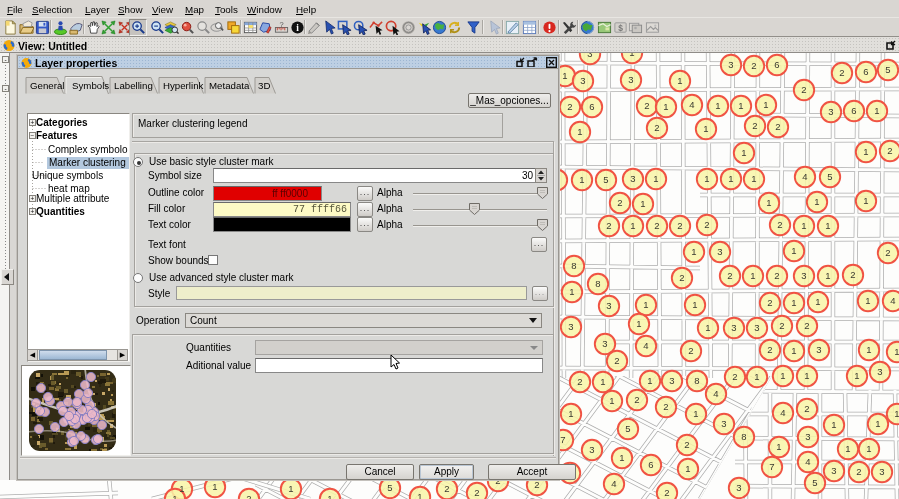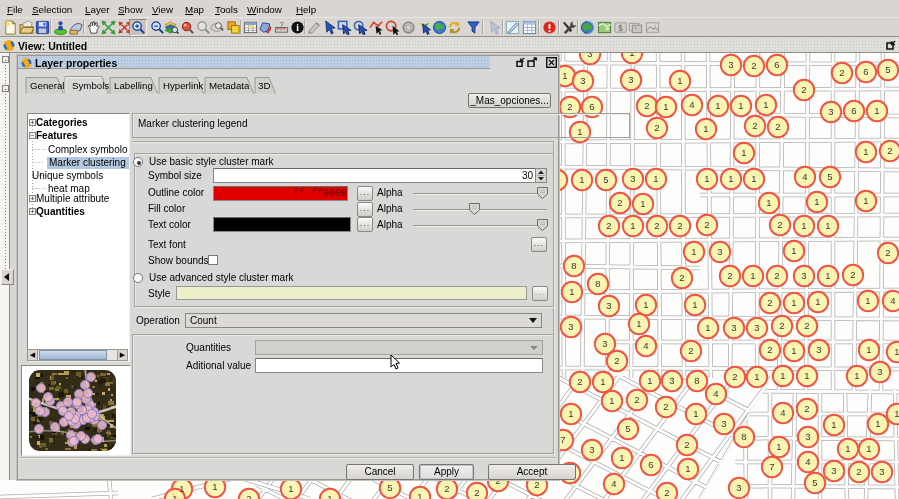--- a/index.html
+++ b/index.html
@@ -7,21 +7,21 @@
 #menubar span{position:absolute;top:4px;color:#000;font-size:9.8px}
 #toolbar{left:0;top:18px;width:899px;height:19px;background:#d9d6d2;border-bottom:1px solid #928f8a}
 .ico{position:absolute;top:2px;width:15px;height:15px}
 .tsep{position:absolute;top:2px;width:1px;height:14px;background:#aaa7a2;box-shadow:1px 0 0 #eceae7}
 #viewbar{left:0;top:37px;width:899px;height:16px;background:#e1dfdb;background-image:radial-gradient(#c5c3bf 0.7px,transparent 0.8px);background-size:3px 3px;border-bottom:1px solid #8f8c88}
 #viewbar b{position:absolute;left:18px;top:3px;font-size:10.5px}
 #leftstrip{left:0;top:53px;width:17px;height:427px;background:#f5f4f2}
 #leftstrip .g{position:absolute;left:9px;top:0;width:8px;height:427px;background:#d9d7d4;border-left:1px solid #8f8c88}
 .expbox{position:absolute;width:7px;height:7px;background:#f2f1ee;border:1px solid #85827c;font-size:6.5px;line-height:5px;text-align:center;color:#111}
 #dlg{left:17px;top:55px;width:542px;height:425px;background:#d8d8d6;border:1px solid #9a9792;box-shadow:0 0 0 1px #c4c1bc}
-#dlgtitle{position:absolute;left:0;top:0;width:472px;height:13px;background:#bdcfe3;background-image:radial-gradient(#9db6d2 0.7px,transparent 0.8px);background-size:3px 3px;border-bottom:1px solid #9a9792}
+#dlgtitle{position:absolute;left:0;top:0;width:540px;height:13px;background:#bdcfe3;background-image:radial-gradient(#9db6d2 0.7px,transparent 0.8px);background-size:3px 3px;border-bottom:1px solid #9a9792}
 #dlgtitle b{position:absolute;left:17px;top:1px;font-size:10.5px;color:#000}
 .wbtn{position:absolute;top:1px;font-size:10px;color:#111;font-weight:bold}
 .field{position:absolute;height:15px;border:1px solid #888;border-top-color:#6a6a6a;background:#fff}
 .dfield{position:absolute;height:14px;border:1px solid #999;background:#eeeecb}
 .lbl{position:absolute;color:#000}
 .dots{position:absolute;width:16px;height:15px;background:linear-gradient(#fbfbfa,#cfccc8);border:1px solid #8a8884;border-radius:2px;font-size:9px;text-align:center;line-height:11px;color:#444;letter-spacing:1px}
 .btn{position:absolute;height:16px;background:linear-gradient(#eeedeb,#d5d3cf);border:1px solid #78756f;border-radius:2px;text-align:center;font-size:10px;color:#000;line-height:14px}
 .etched{position:absolute;border:1px solid #a3a19d;box-shadow:inset 1px 1px 0 #eceae7, 1px 1px 0 #eceae7}
 .slider{position:absolute;height:2px;background:#98958f;border-bottom:1px solid #f0efec}
 .thumb{position:absolute;width:11px;height:12px}
@@ -935,50 +935,51 @@
           <circle cx="12" cy="18" r="4.6"></circle>
           <circle cx="34" cy="41" r="4.6"></circle>
           <circle cx="40" cy="46" r="4.6"></circle>
           <circle cx="59" cy="23" r="4.6"></circle>
           <circle cx="48" cy="32" r="4.6"></circle>
           <circle cx="63" cy="44" r="4.6"></circle>
         </g>
       </g>
     </svg>
 
-<div class="abs" style="left:114px;top:57px;width:498px;height:25px;border:1px solid #a3a19d;box-shadow:inset 1px 1px 0 #eceae7">
+<div class="abs" style="left:114px;top:57px;width:371px;height:25px;border:1px solid #a3a19d;box-shadow:inset 1px 1px 0 #eceae7">
       <span class="lbl" style="left:5px;top:4px">Marker clustering legend</span>
     </div>
 <div class="abs" style="left:114px;top:85px;width:422px;height:1px;background:#a7a5a1;box-shadow:0 1px 0 #eceae7"></div>
 <div class="abs" style="left:535px;top:86px;width:1px;height:314px;background:#a7a5a1;box-shadow:1px 0 0 #eceae7"></div>
 <div class="etched" style="left:116px;top:97px;width:420px;height:154px"></div>
 
 <div class="radio" style="left:115px;top:101px"></div>
 <div class="abs" style="left:118.5px;top:104.5px;width:4px;height:4px;border-radius:50%;background:#333"></div>
 <span class="lbl" style="left:131px;top:100px">Use basic style cluster mark</span>
 <span class="lbl" style="left:130px;top:114px">Symbol size</span>
 <div class="field" style="left:195px;top:112px;width:323px"></div>
 <span class="lbl" style="left:504px;top:114px">30</span>
 <div class="abs" style="left:517px;top:112px;width:12px;height:15px;background:#d9d6d2;border:1px solid #8a8781">
       <svg width="10" height="13" style="position:absolute;left:0;top:0">
         <path d="M5 1.5 L8 5 H2z" fill="#222"></path>
         <path d="M5 11.5 L8 8 H2z" fill="#222"></path>
         <path d="M1 6.5 h8" stroke="#aaa"></path>
       </svg>
     </div>
 <span class="lbl" style="left:130px;top:131px">Outline color</span>
-<div class="field" style="left:195px;top:130px;width:135px;background:#e00000;color:#5a0000;text-align:right;font-family:Liberation Mono, monospace;font-size:10px;line-height:14px;padding-right:0">ff ff0000</div>
+<div class="field" style="left:195px;top:130px;width:109px;background:#e00000;color:#5a0000;text-align:right;font-family:Liberation Sans, sans-serif;font-size:10px;line-height:14px;padding-right:13px">ff ff0000</div>
 <div class="dots" style="left:339px;top:130px">...</div>
 <span class="lbl" style="left:359px;top:131px">Alpha</span>
 <div class="slider" style="left:395px;top:137px;width:134px"></div>
 <div class="thumb" style="left:519px;top:131px"><svg width="11" height="12" viewBox="0 0 11 12">
         <path d="M0.5 0.5 h10 v6.5 L5.5 11.5 L0.5 7z" fill="#d8d5d1" stroke="#6f6c66" stroke-width="1"></path>
         <path d="M3 3.5 h5 M3 5.5 h5" stroke="#b8b5b0" stroke-width="0.8"></path>
       </svg></div>
 <span class="lbl" style="left:130px;top:147px">Fill color</span>
+<div class="field" style="left:195px;top:146px;width:138px;background:#fdfac5;color:#55553a;text-align:right;font-family:'Liberation Mono',monospace;font-size:10px;line-height:14px;padding-right:3px">77 ffff66</div>
 <div class="dots" style="left:339px;top:146px">...</div>
 <span class="lbl" style="left:359px;top:147px">Alpha</span>
 <div class="slider" style="left:395px;top:153px;width:134px"></div>
 <div class="thumb" style="left:451px;top:147px"><svg width="11" height="12" viewBox="0 0 11 12">
         <path d="M0.5 0.5 h10 v6.5 L5.5 11.5 L0.5 7z" fill="#d8d5d1" stroke="#6f6c66" stroke-width="1"></path>
         <path d="M3 3.5 h5 M3 5.5 h5" stroke="#b8b5b0" stroke-width="0.8"></path>
       </svg></div>
 <span class="lbl" style="left:130px;top:163px">Text color</span>
 <div class="field" style="left:195px;top:161px;width:138px;background:#000"></div>
 <div class="dots" style="left:339px;top:161px">...</div>

